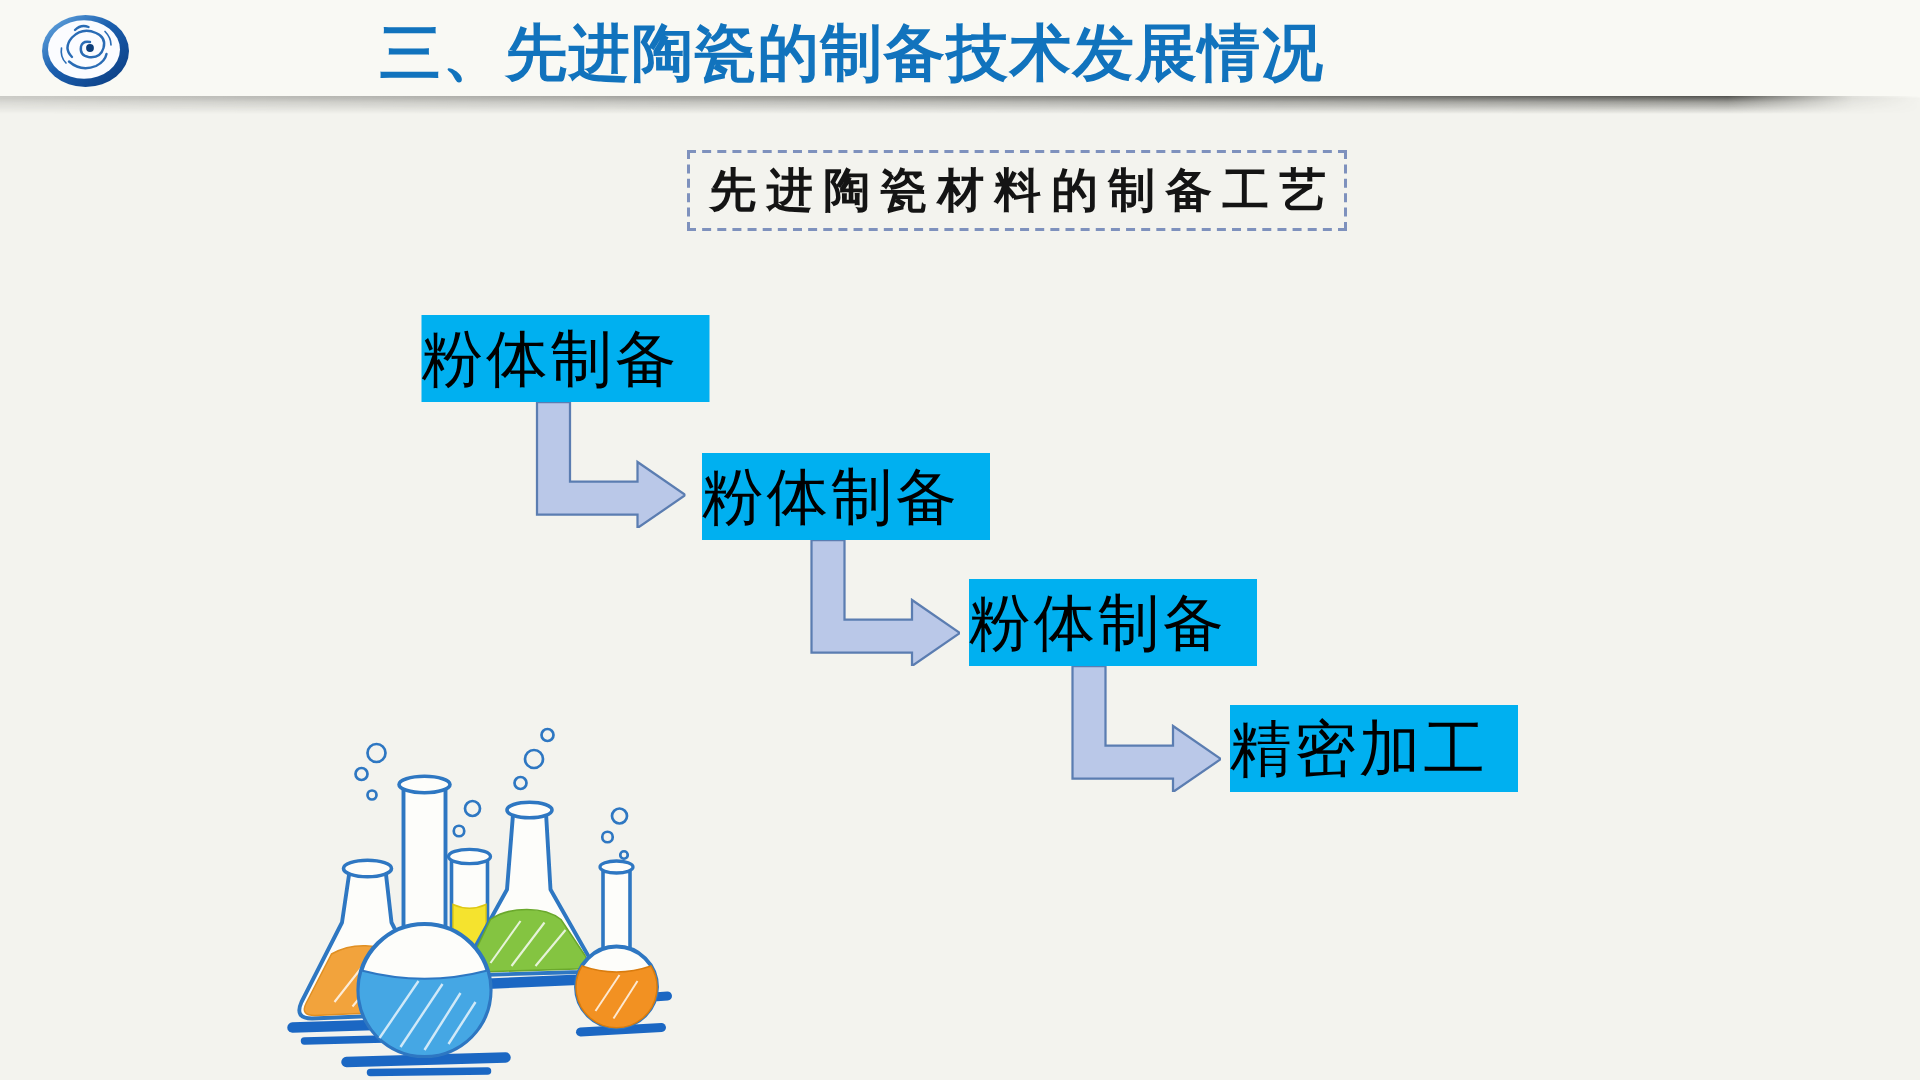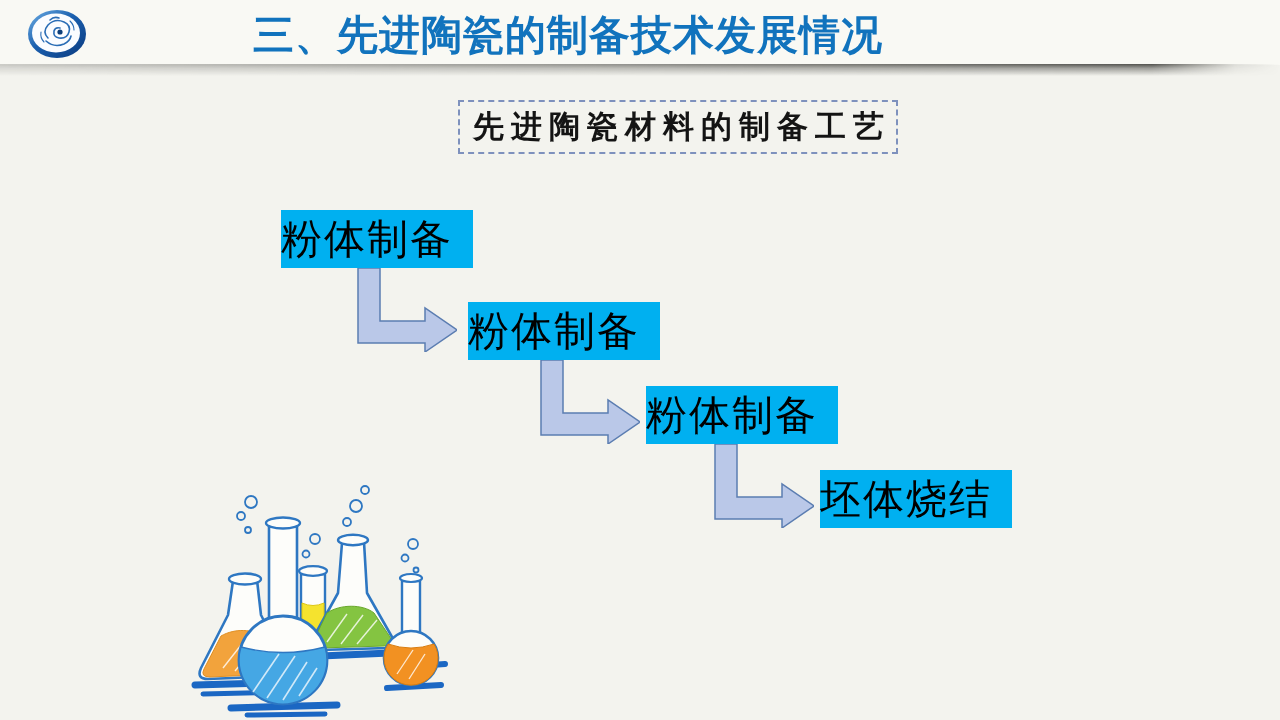--- a/index.html
+++ b/index.html
@@ -107,21 +107,21 @@
 <div class="step step1">
   <span>粉体制备</span>
 </div>
 <div class="step step2">
   <span>粉体制备</span>
 </div>
 <div class="step step3">
   <span>粉体制备</span>
 </div>
 <div class="step step4">
-  <span>坯体烧结</span>
+  <span>精密加工</span>
 </div>
 
 <svg class="elbow-arrow arrow1" viewBox="0 0 102 84">
   <polygon points="3,0 25,0 25,53 70,53 70,40 102,62 70,84 70,75 3,75" fill="#bac8e8" stroke="#5b7db1" stroke-width="1.5"></polygon>
 </svg>
 <svg class="elbow-arrow arrow2" viewBox="0 0 102 84">
   <polygon points="3,0 25,0 25,53 70,53 70,40 102,62 70,84 70,75 3,75" fill="#bac8e8" stroke="#5b7db1" stroke-width="1.5"></polygon>
 </svg>
 <svg class="elbow-arrow arrow3" viewBox="0 0 102 84">
   <polygon points="3,0 25,0 25,53 70,53 70,40 102,62 70,84 70,75 3,75" fill="#bac8e8" stroke="#5b7db1" stroke-width="1.5"></polygon>

